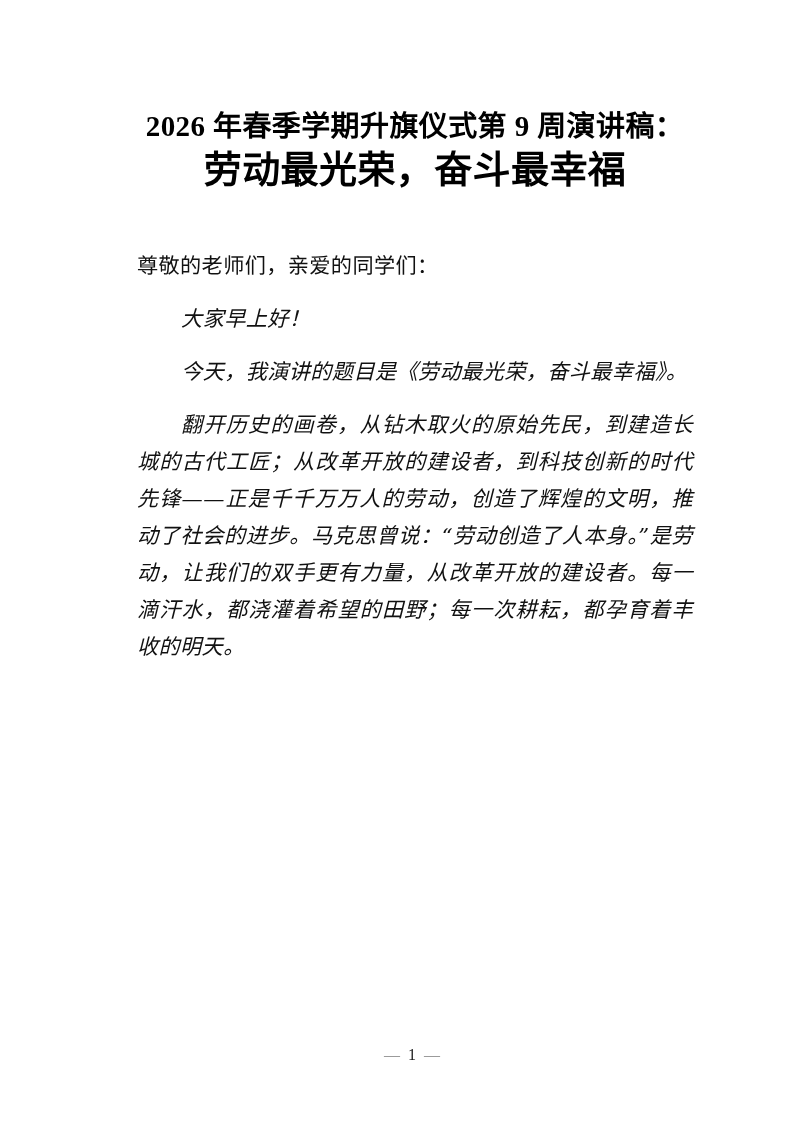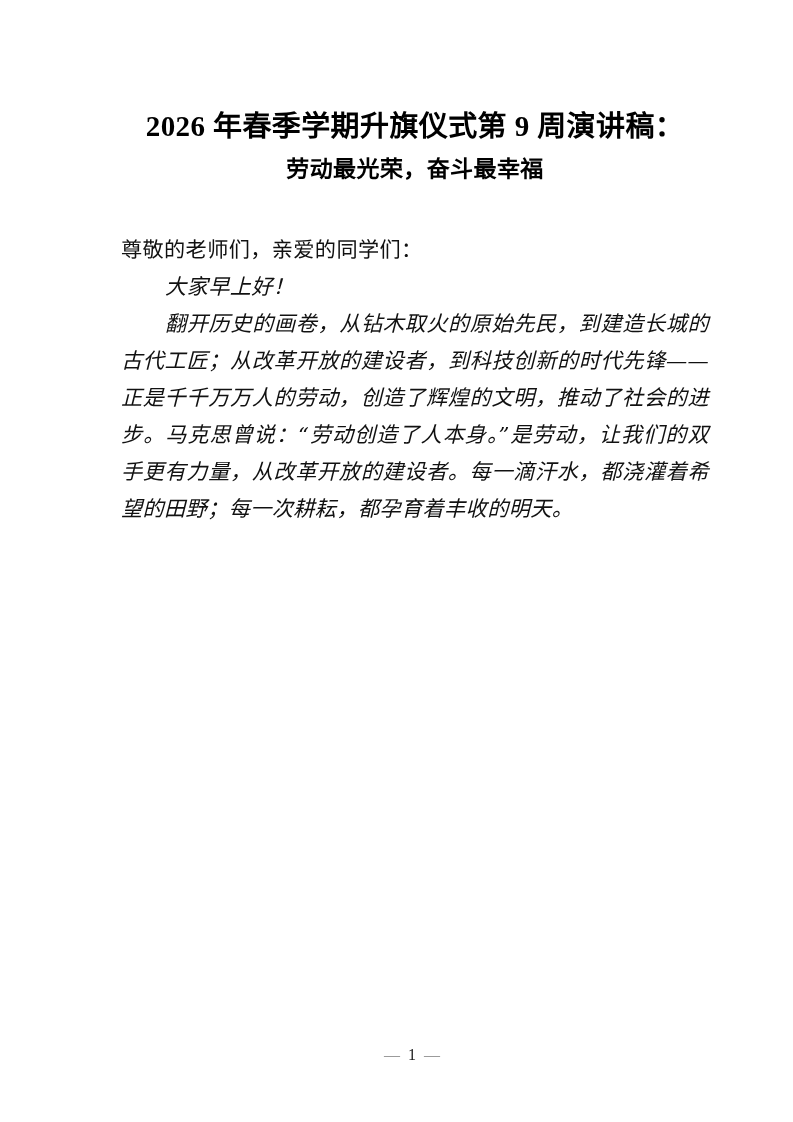--- a/index.html
+++ b/index.html
@@ -34,33 +34,33 @@
     font-size: 29px;
     line-height: 44px;
     letter-spacing: 0.4px;
     color: #000000;
   }
   .doc-title .title-line {
     display: block;
     white-space: nowrap;
   }
   .doc-title .title-line-2 {
-    font-size: 23px;
+    font-size: 38px;
   }
 
   
   .body-block {
     position: absolute;
     left: 105px;
     top: 231px;
     width: 588px;
   }
 
   .para {
-    margin: 0;
+    margin: 16px;
     font-family: "DejaVu Serif", "Liberation Serif", serif;
     font-size: 21.2px;
     line-height: 37px;
     color: #111111;
     text-align: justify;
     text-justify: inter-ideograph;
     letter-spacing: 0.35px;
     font-weight: 400;
     word-break: break-all;
   }
@@ -101,20 +101,21 @@
 <div class="page">
 
   <div class="doc-title">
     <span class="title-line title-line-1">2026 年春季学期升旗仪式第 9 周演讲稿：</span>
     <span class="title-line title-line-2">劳动最光荣，奋斗最幸福</span>
   </div>
 
   <div class="body-block">
     <p class="para salutation">尊敬的老师们，亲爱的同学们：</p>
     <p class="para indent">大家早上好！</p>
+    <p class="para indent">今天，我演讲的题目是《劳动最光荣，奋斗最幸福》。</p>
     <p class="para indent">翻开历史的画卷，从钻木取火的原始先民，到建造长城的古代工匠；从改革开放的建设者，到科技创新的时代先锋——正是千千万万人的劳动，创造了辉煌的文明，推动了社会的进步。马克思曾说：“劳动创造了人本身。”是劳动，让我们的双手更有力量，从改革开放的建设者。每一滴汗水，都浇灌着希望的田野；每一次耕耘，都孕育着丰收的明天。</p>
   </div>
 
   <div class="page-footer">
     <span class="dash">—</span><span class="pagenum">1</span><span class="dash">—</span>
   </div>
 
 </div>
 
 </body></html>

